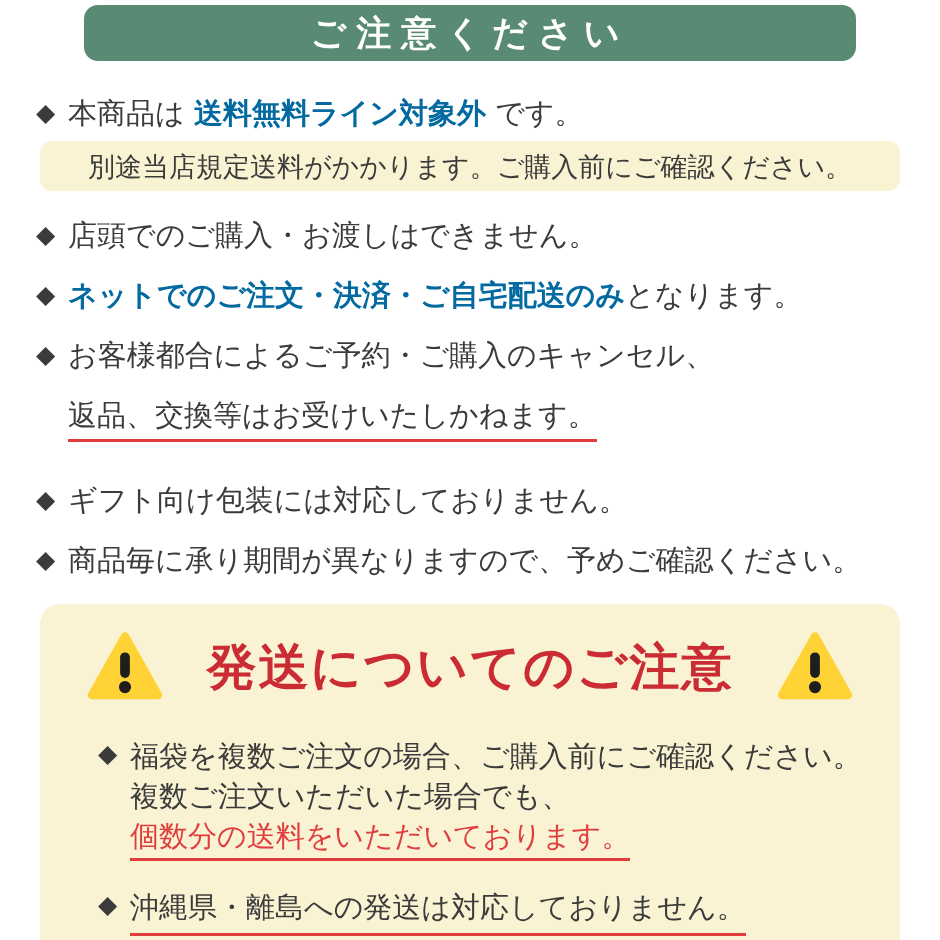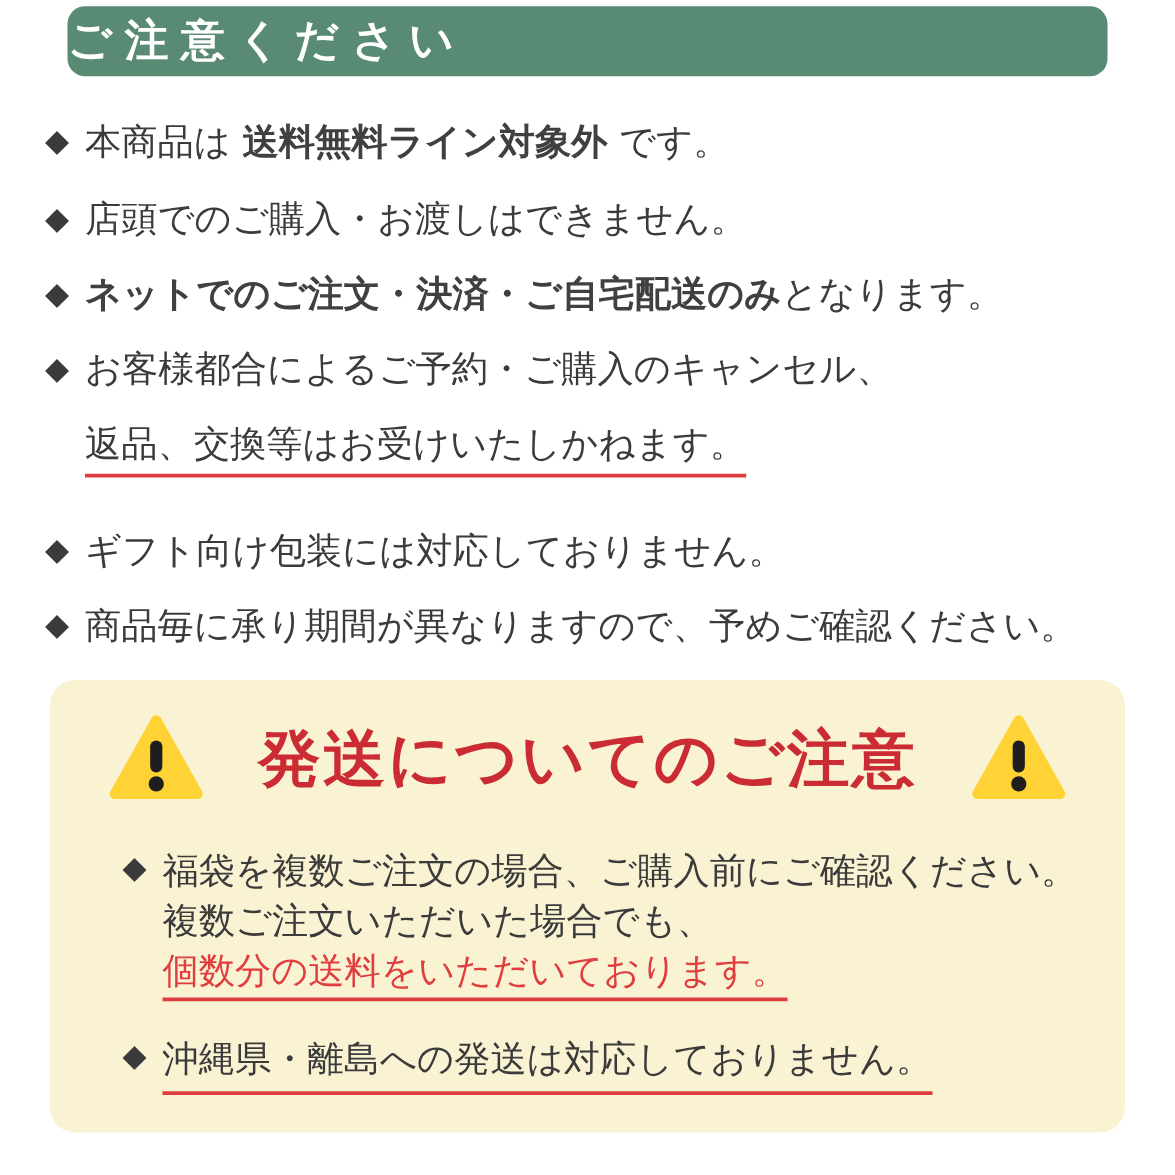--- a/index.html
+++ b/index.html
@@ -12,28 +12,29 @@
     position: relative;
     width: 940px;
     height: 940px;
     background: #ffffff;
     overflow: hidden;
   }
 
   
   .banner {
     margin: 5px auto 0 auto;
-    width: 832px;
+    width: 772px;
     height: 56px;
     background: #598a73;
     border-radius: 14px;
     color: #ffffff;
     font-size: 35px;
     font-weight: bold;
     letter-spacing: 10px;
+    text-align: center;
     line-height: 57px;
   }
 
   
   .main-list {
     margin: 33px 38px 0 36px;
     color: #3b3b3b;
     font-size: 29px;
     font-weight: 500;
   }
@@ -48,21 +49,21 @@
     line-height: 36px;
     color: #3b3b3b;
   }
   .n-text { flex: 1 1 auto; }
 
   .mt-34 { margin-top: 34px; }
   .mt-26 { margin-top: 26px; }
   .mt-24 { margin-top: 24px; }
   .mt-40 { margin-top: 40px; }
 
-  .red-strong { color: #404040; font-weight: bold; }
+  .red-strong { color: #0369a1; font-weight: bold; }
 
   .note-box {
     margin: 10px 2px 0 4px;
     background: #faf3d3;
     border-radius: 12px;
     height: 50px;
     font-size: 27px;
     line-height: 51px;
     text-align: center;
     color: #3b3b3b;
@@ -128,20 +129,21 @@
 
   <div class="banner">ご注意ください</div>
 
   <div class="main-list">
 
     <div class="n-item mt-34">
       <span class="bullet">◆</span>
       <span class="n-text"><span>本商品は </span><span class="red-strong">送料無料ライン対象外</span><span> です。</span></span>
     </div>
 
+    <div class="note-box">別途当店規定送料がかかります。ご購入前にご確認ください。</div>
 
     <div class="n-item mt-26">
       <span class="bullet">◆</span>
       <span class="n-text">店頭でのご購入・お渡しはできません。</span>
     </div>
 
     <div class="n-item mt-24">
       <span class="bullet">◆</span>
       <span class="n-text"><span class="red-strong">ネットでのご注文・決済・ご自宅配送のみ</span><span>となります。</span></span>
     </div>

